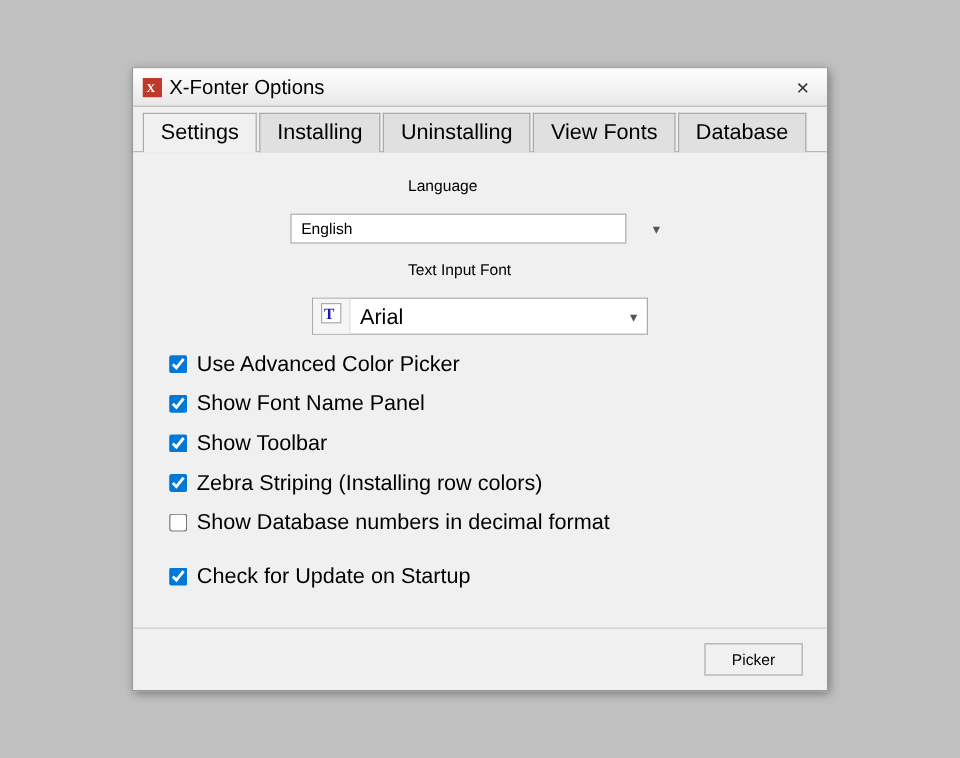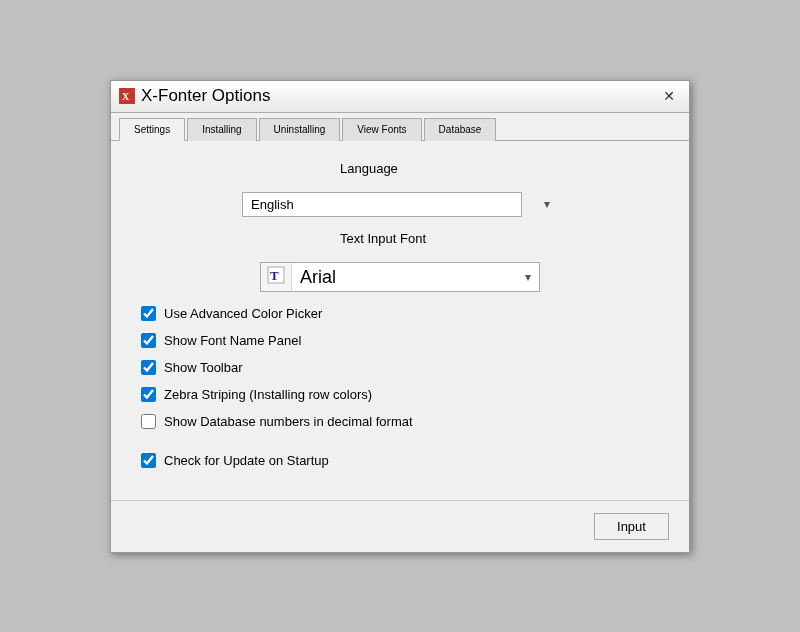--- a/index.html
+++ b/index.html
@@ -79,21 +79,21 @@
       padding: 4px 8px 0;
       gap: 2px;
     }
 
     .tab {
       padding: 5px 14px;
       background: #e0e0e0;
       border: 1px solid #aaa;
       border-bottom: none;
       cursor: pointer;
-      font-size: 10px;
+      font-size: 18px;
       color: #000;
       position: relative;
       bottom: -1px;
     }
 
     .tab.active {
       background: #f0f0f0;
       border-bottom: 1px solid #f0f0f0;
       z-index: 1;
     }
@@ -207,21 +207,21 @@
     }
 
     .checkbox-row input[type="checkbox"] {
       width: 15px;
       height: 15px;
       cursor: pointer;
       accent-color: #0078d7;
     }
 
     .checkbox-label {
-      font-size: 13px;
+      font-size: 18px;
       color: #000;
       cursor: pointer;
       text-align: right;
     }
 
     .separator {
       height: 12px;
     }
 
     .footer {
@@ -339,15 +339,15 @@
 
       <div class="checkbox-row">
         <input type="checkbox" id="check-update" checked="" style="">
         <label class="checkbox-label" for="check-update">Check for Update on Startup</label>
       </div>
 
     </div>
   </div>
 
   <div class="footer">
-    <button class="btn">Input</button>
+    <button class="btn">Picker</button>
   </div>
 </div>
 
 </body></html>

